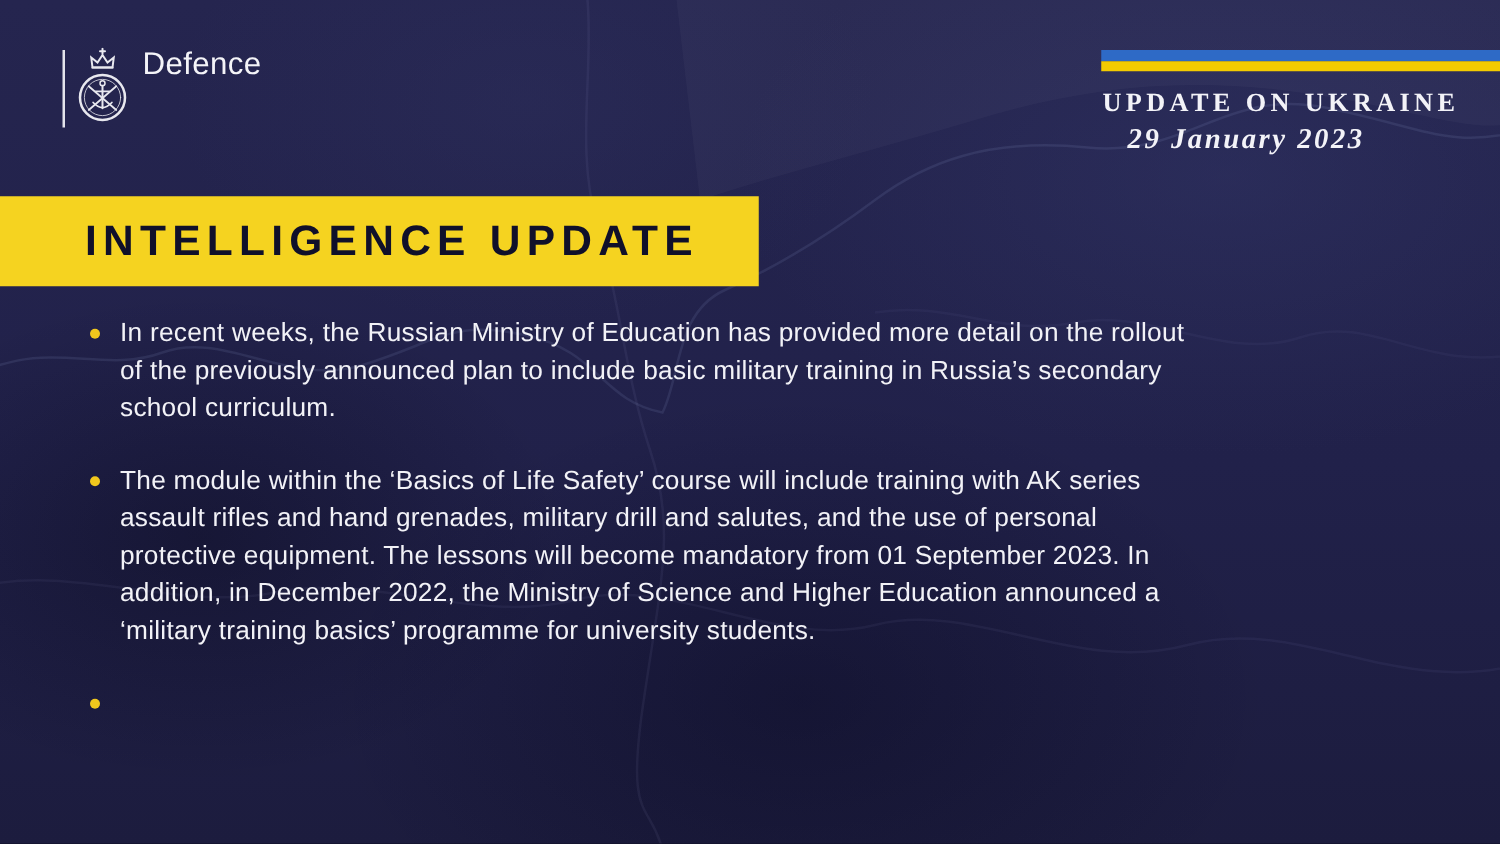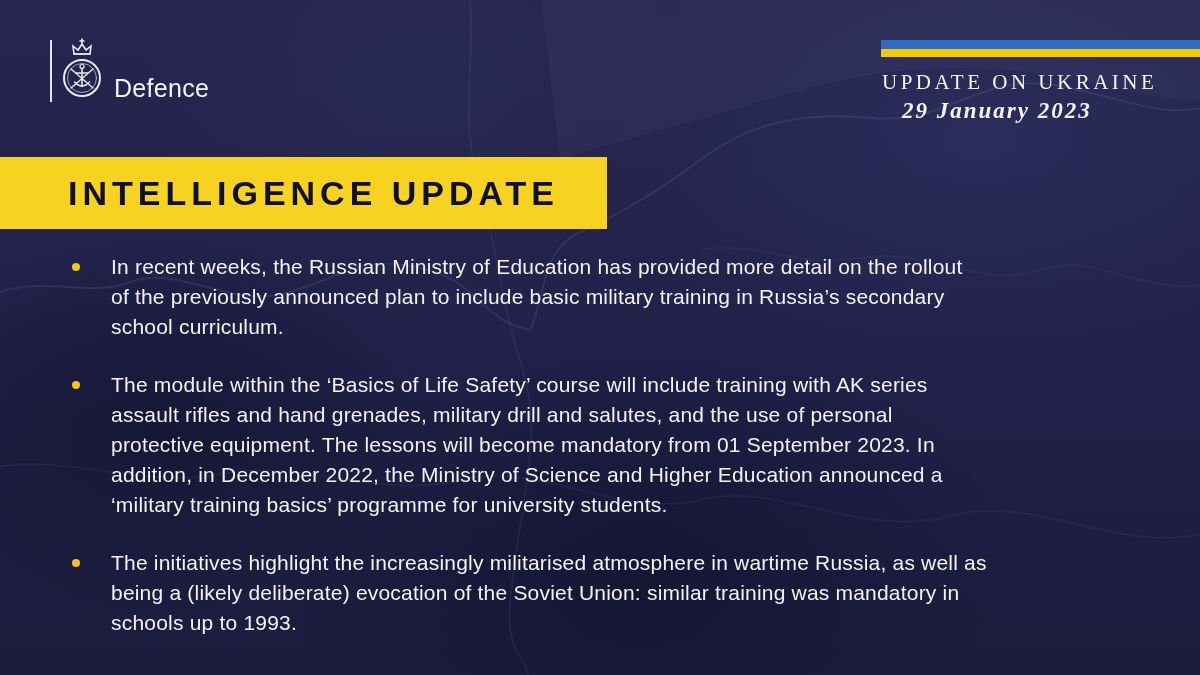--- a/index.html
+++ b/index.html
@@ -11,48 +11,48 @@
     background:
       radial-gradient(ellipse 420px 280px at 160px 430px, rgba(5,5,20,0.35), transparent 70%),
       radial-gradient(ellipse 520px 340px at 640px 560px, rgba(5,5,25,0.35), transparent 72%),
       radial-gradient(ellipse 560px 320px at 980px 140px, rgba(58,64,118,0.30), transparent 70%),
       radial-gradient(ellipse 400px 260px at 420px 80px, rgba(52,56,104,0.25), transparent 70%),
       linear-gradient(180deg,#25254f 0%, #21214a 55%, #1c1c3e 100%);
   }
   .map-texture{position:absolute;inset:0;pointer-events:none;}
 
   
-  .logo{position:absolute;left:50px;top:38px;display:flex;align-items:flex-end;}
+  .logo{position:absolute;left:50px;top:38px;display:flex;align-items:flex-start;}
   .logo-bar{width:2px;height:62px;background:#f4f4f8;opacity:.92;margin-top:2px;}
   .crest{margin:0 10px 0 8px;}
   .logo-text{display:flex;flex-direction:column;justify-content:center;
     color:#f4f4f8;font-size:25px;line-height:27px;letter-spacing:.3px;font-weight:400;}
 
   .flag-stripe{position:absolute;left:881px;top:40px;width:319px;height:17px;display:flex;flex-direction:column;}
   .flag-blue{height:9px;}
   .flag-yellow{height:8px;}
 
   .update-label{position:absolute;left:882px;top:70px;
-    font-family:"Liberation Serif",serif;font-weight:400;
+    font-family:"Liberation Serif",serif;font-weight:700;
     color:#f3f3f8;font-size:21px;letter-spacing:3.5px;}
   .update-date{position:absolute;left:882px;top:98px;
     font-family:"Liberation Serif",serif;font-style:italic;font-weight:600;
     color:#f3f3f8;font-size:23px;letter-spacing:2px;margin-left:20px;}
 
   
   .banner{position:absolute;left:0;top:157px;width:607px;height:72px;
     display:flex;align-items:center;padding-left:68px;box-sizing:border-box;}
   .banner h1{margin:0;font-size:34px;font-weight:700;letter-spacing:5px;line-height:1;}
 
   
   .bullets{position:absolute;left:70px;top:252px;width:1080px;
     list-style:none;margin:0;padding:0;}
   .bullet{display:flex;align-items:flex-start;margin-bottom:28px;}
   .dot{flex:0 0 8px;width:8px;height:8px;border-radius:50%;margin:11px 0 0 2px;}
-  .bullet-text{margin:0 0 0 31px;font-size:21px;line-height:30px;
+  .bullet-text{margin:0 0 0 16px;font-size:21px;line-height:30px;
     color:#f2f2f7;white-space:pre-line;letter-spacing:.2px;}
 </style>
 </head>
 <body>
 
 <div class="canvas">
 
   <svg class="map-texture" width="1200" height="675" viewBox="0 0 1200 675" fill="none">
     <path d="M-20 300 C 40 270, 80 300, 130 282 S 230 310 290 292 S 360 255 420 268 S 480 320 530 330 C 545 300 540 250 580 232 S 660 190 700 160 S 790 110 870 118 S 980 70 1060 86 S 1160 120 1220 104" stroke="rgba(160,170,220,0.12)" stroke-width="2"></path>
     <path d="M560 160 C 620 140, 700 120, 780 96 S 940 60 1040 74 S 1180 110 1220 96 L 1220 -10 L 540 -10 Z" fill="rgba(255,255,255,0.03)"></path>
@@ -104,18 +104,15 @@
     <li class="bullet">
       <span class="dot" style="background: rgb(241, 199, 29);"></span>
       <p class="bullet-text">The module within the ‘Basics of Life Safety’ course will include training with AK series
 assault rifles and hand grenades, military drill and salutes, and the use of personal
 protective equipment. The lessons will become mandatory from 01 September 2023. In
 addition, in December 2022, the Ministry of Science and Higher Education announced a
 ‘military training basics’ programme for university students.</p>
     </li>
     <li class="bullet">
       <span class="dot" style="background: rgb(241, 199, 29);"></span>
-      <p class="bullet-text">The initiatives highlight the increasingly militarised atmosphere in wartime Russia, as well as
-being a (likely deliberate) evocation of the Soviet Union: similar training was mandatory in
-schools up to 1993.</p>
     </li>
   </ul>
 </div>
 
 </body></html>

